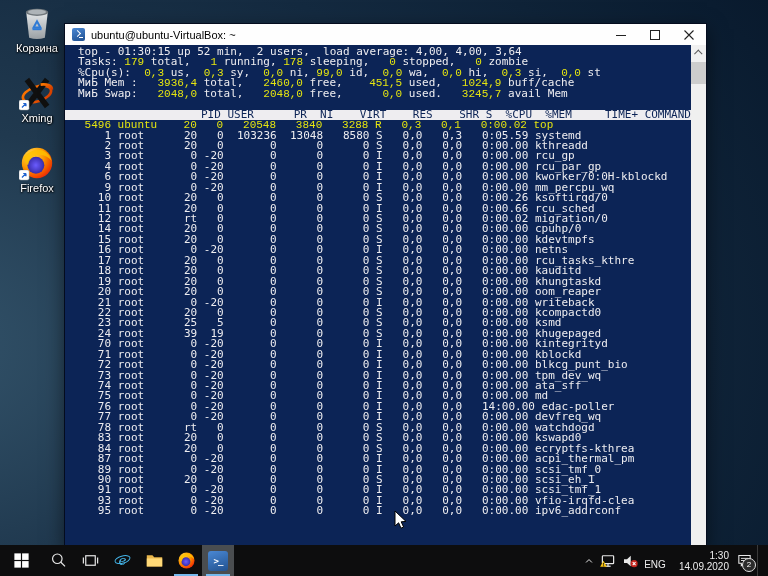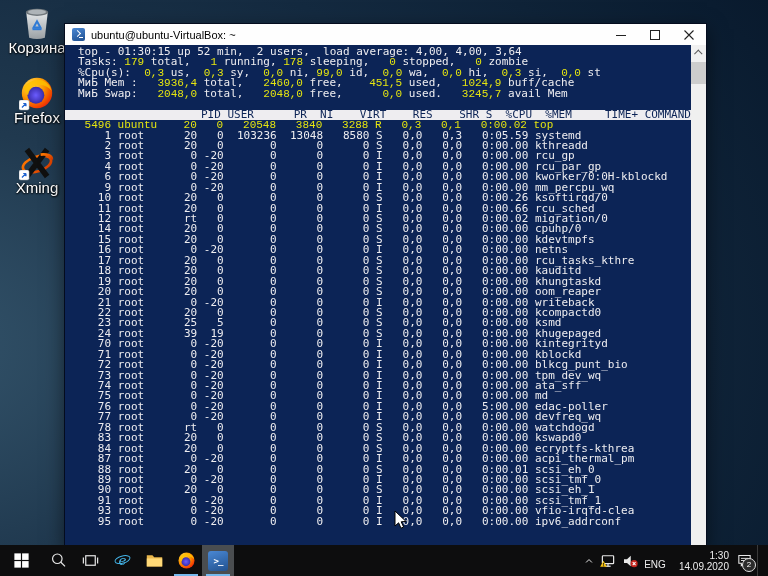--- a/index.html
+++ b/index.html
@@ -6,21 +6,21 @@
     font-family:"Liberation Sans",sans-serif;}
   .screen{position:relative;width:768px;height:576px;overflow:hidden;
     background:radial-gradient(150% 130% at -15% 60%, #35566d 0%, #20394f 30%, #142a40 58%, #0a1c30 85%, #071526 100%);}
 
   
   .desk-icons{position:absolute;left:4px;top:5px;width:66px;display:flex;flex-direction:column;gap:21px;z-index:1;}
   .dicon{display:flex;flex-direction:column;align-items:center;gap:1px;cursor:default;}
   .dicon .art{position:relative;width:36px;height:36px;}
   .dicon .art svg.main{width:36px;height:36px;display:block;}
   .dicon .badge{position:absolute;left:0;bottom:0;width:11px;height:11px;}
-  .dicon .lbl{font-size:15px;color:#fff;text-shadow:0 1px 2px #000,1px 0 2px #000;line-height:12px;}
+  .dicon .lbl{font-size:11px;color:#fff;text-shadow:0 1px 2px #000,1px 0 2px #000;line-height:12px;}
 
   
   .win{position:absolute;left:64px;top:23px;width:643px;height:524px;z-index:2;
     border:1px solid rgba(0,0,0,.65);box-shadow:0 6px 18px rgba(0,0,0,.5);background:var(--term-bg,#0c2456);box-sizing:border-box;}
   .titlebar{height:21px;background:#fefefe;display:flex;align-items:center;}
   .titlebar .wicon{width:13px;height:13px;margin:0 6px 0 7px;border-radius:2px;
     background:linear-gradient(160deg,#4a88d4,#1e4e8f);position:relative;flex:0 0 auto;}
   .titlebar .wicon::before{content:"";position:absolute;left:3px;top:3px;width:4px;height:4px;
     border-right:1.5px solid #fff;border-bottom:1.5px solid #fff;transform:rotate(-45deg);}
   .titlebar .wicon::after{content:"";position:absolute;right:2px;bottom:3px;width:4px;height:1.5px;background:#fff;}
@@ -169,38 +169,38 @@
       <span class="art">
           <svg class="main">
             <use href="#i-bin"></use>
           </svg>
         </span>
       <span class="lbl">Корзина</span>
     </div>
     <div class="dicon">
       <span class="art">
         <svg class="main">
-            <use href="#i-ff"></use>
+            <use href="#i-xm"></use>
           </svg>
         <svg class="badge">
             <use href="#i-short"></use>
           </svg>
       </span>
-      <span class="lbl">Firefox</span>
+      <span class="lbl">Xming</span>
     </div>
     <div class="dicon">
       <span class="art">
         <svg class="main">
-            <use href="#i-xm"></use>
+            <use href="#i-ff"></use>
           </svg>
         <svg class="badge">
             <use href="#i-short"></use>
           </svg>
       </span>
-      <span class="lbl">Xming</span>
+      <span class="lbl">Firefox</span>
     </div>
   </div>
 
   <div class="win">
     <div class="titlebar">
       <span class="wicon"></span>
       <span class="ttl">ubuntu@ubuntu-VirtualBox: ~</span>
       <span class="wctl">
         <button class="wbtn">
           <svg width="10" height="10">
@@ -252,27 +252,26 @@
             <div class="tline">   21 root       0 -20       0      0      0 I   0,0   0,0   0:00.00 writeback</div>
             <div class="tline">   22 root      20   0       0      0      0 S   0,0   0,0   0:00.00 kcompactd0</div>
             <div class="tline">   23 root      25   5       0      0      0 S   0,0   0,0   0:00.00 ksmd</div>
             <div class="tline">   24 root      39  19       0      0      0 S   0,0   0,0   0:00.00 khugepaged</div>
             <div class="tline">   70 root       0 -20       0      0      0 I   0,0   0,0   0:00.00 kintegrityd</div>
             <div class="tline">   71 root       0 -20       0      0      0 I   0,0   0,0   0:00.00 kblockd</div>
             <div class="tline">   72 root       0 -20       0      0      0 I   0,0   0,0   0:00.00 blkcg_punt_bio</div>
             <div class="tline">   73 root       0 -20       0      0      0 I   0,0   0,0   0:00.00 tpm_dev_wq</div>
             <div class="tline">   74 root       0 -20       0      0      0 I   0,0   0,0   0:00.00 ata_sff</div>
             <div class="tline">   75 root       0 -20       0      0      0 I   0,0   0,0   0:00.00 md</div>
-            <div class="tline">   76 root       0 -20       0      0      0 I   0,0   0,0   5:00.00 edac-poller</div>
+            <div class="tline">   76 root       0 -20       0      0      0 I   0,0   0,0   14:00.00 edac-poller</div>
             <div class="tline">   77 root       0 -20       0      0      0 I   0,0   0,0   0:00.00 devfreq_wq</div>
             <div class="tline">   78 root      rt   0       0      0      0 S   0,0   0,0   0:00.00 watchdogd</div>
             <div class="tline">   83 root      20   0       0      0      0 S   0,0   0,0   0:00.00 kswapd0</div>
             <div class="tline">   84 root      20   0       0      0      0 S   0,0   0,0   0:00.00 ecryptfs-kthrea</div>
             <div class="tline">   87 root       0 -20       0      0      0 I   0,0   0,0   0:00.00 acpi_thermal_pm</div>
-            <div class="tline">   88 root      20   0       0      0      0 S   0,0   0,0   0:00.01 scsi_eh_0</div>
             <div class="tline">   89 root       0 -20       0      0      0 I   0,0   0,0   0:00.00 scsi_tmf_0</div>
             <div class="tline">   90 root      20   0       0      0      0 S   0,0   0,0   0:00.00 scsi_eh_1</div>
             <div class="tline">   91 root       0 -20       0      0      0 I   0,0   0,0   0:00.00 scsi_tmf_1</div>
             <div class="tline">   93 root       0 -20       0      0      0 I   0,0   0,0   0:00.00 vfio-irqfd-clea</div>
             <div class="tline">   95 root       0 -20       0      0      0 I   0,0   0,0   0:00.00 ipv6_addrconf</div>
           </div>
       </div>
       <div class="sbar">
         <span class="sarrow"></span>
         <span class="sthumb"></span>

